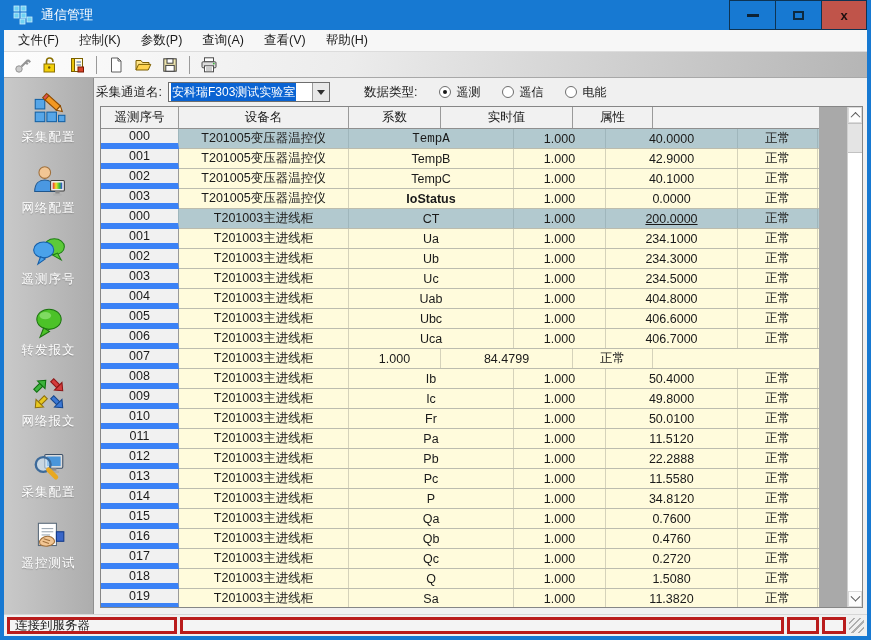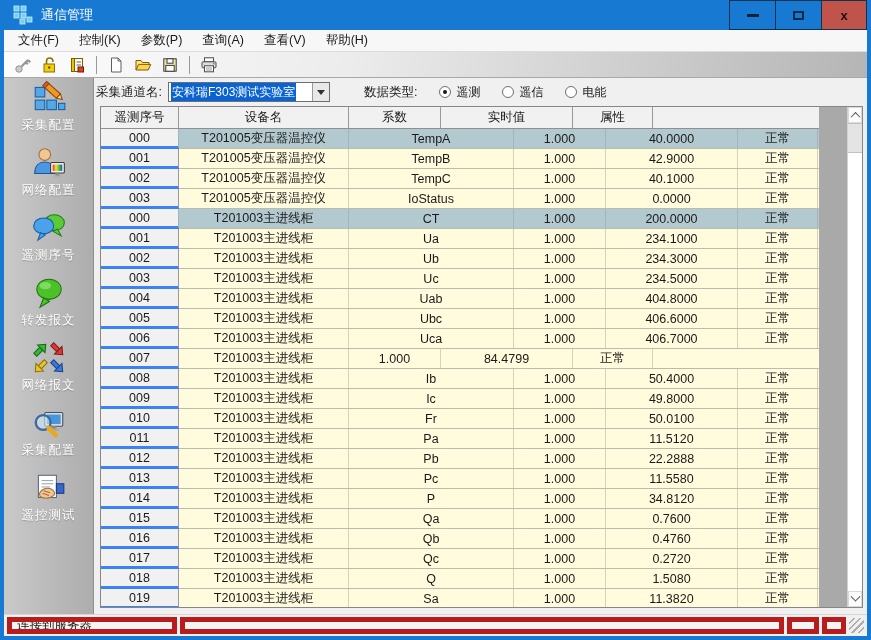--- a/index.html
+++ b/index.html
@@ -26,21 +26,21 @@
   .menu-item{padding:2px 10px;font-size:12.5px;}
   
   .toolbar{height:26px;flex:none;display:flex;align-items:center;padding-left:8px;gap:5px;
     background:linear-gradient(100deg,#fdfdfd 0%,#ececec 40%,#b5b5b5 100%);
     border-bottom:1px solid #a8a8a8;}
   .tool-btn{width:22px;height:22px;display:flex;align-items:center;justify-content:center;background:transparent;border:none;padding:0;}
   .tool-sep{width:1px;height:18px;background:#9a9a9a;margin:0 3px;}
   
   .main{flex:1;display:flex;min-height:0;}
   .sidebar{width:90px;flex:none;background:linear-gradient(to right,#c9c9c9,#adadad);
-    border-right:1px solid #8f8f8f;display:flex;flex-direction:column;align-items:center;padding-top:2px;gap:11px;}
+    border-right:1px solid #8f8f8f;display:flex;flex-direction:column;align-items:center;padding-top:14px;gap:17px;}
   .side-item{display:flex;flex-direction:column;align-items:center;width:100%;}
   .side-icon{width:36px;height:36px;}
   .side-label{color:#ffffff;font-size:12.5px;margin-top:1px;text-shadow:0 1px 1px rgba(60,60,60,.35);letter-spacing:1px;}
   .content{flex:1;display:flex;flex-direction:column;min-width:0;background:#f0f0f0;}
   
   .controls-bar{height:28px;flex:none;display:flex;align-items:center;padding-left:2px;}
   .ctrl-label{font-size:12.5px;}
   .combo{width:162px;height:20px;background:#fff;border:1px solid #6e6e6e;display:flex;margin-left:6px;align-items:stretch;}
   .combo-textwrap{flex:1;display:flex;align-items:center;padding-left:2px;overflow:hidden;white-space:nowrap;}
   .combo-sel{background:#0a63d2;color:#fff;font-size:12px;padding:1px 1px;}
@@ -52,32 +52,32 @@
   .radio-circle.sel::after{content:'';position:absolute;left:3px;top:3px;width:4px;height:4px;border-radius:50%;background:#181818;}
   
   .table-wrap{flex:1;margin:0 4px 6px 6px;border:1px solid #868686;background:#84cc16;display:flex;min-height:0;overflow:hidden;}
   .cols{width:718px;flex:none;display:flex;flex-direction:column;overflow:hidden;}
   .hrow{height:22px;flex:none;display:flex;background:#f1f1f1;border-bottom:1px solid #8f8f8f;}
   .hcell{display:flex;align-items:center;justify-content:center;font-size:12.5px;border-right:1px solid #9a9a9a;}
   .trow{height:20px;flex:none;display:flex;background:#fffbdc;border-bottom:1px solid #bcbcae;}
   .trow.hl{background:#b2c9cf;}
   .trow.hl .cell{border-right-color:#9fb6bc;}
   .cell{display:flex;align-items:center;justify-content:center;font-size:12.5px;border-right:1px solid #d5d2ba;overflow:hidden;white-space:nowrap;}
-  .cell.seq{background:#f1f1f1;border-right:1px solid #9a9a9a;border-bottom:3px solid #3b82f6;margin-bottom:-1px;height:20px;}
+  .cell.seq{background:#f1f1f1;border-right:1px solid #9a9a9a;border-bottom:6px solid #3b82f6;margin-bottom:-1px;height:20px;}
   .filler{flex:1;background:#a9a9a9;}
   .vscroll{width:15px;flex:none;display:flex;flex-direction:column;background:#fff;border-left:1px solid #cfcfcf;}
   .vs-btn{height:16px;flex:none;background:#fcfcfc;border:1px solid #dadada;display:flex;align-items:center;justify-content:center;}
   .vs-thumb{height:30px;flex:none;background:#e4e4e4;border:1px solid #c2c2c2;border-left:none;border-right:none;}
   .vs-track{flex:1;}
   .chev{width:7px;height:7px;border-left:1.5px solid #555;border-top:1.5px solid #555;flex:none;}
   .chev.up{transform:rotate(45deg) translate(1px,1px);}
   .chev.down{transform:rotate(225deg) translate(2px,2px);}
   
   .statusbar{height:22px;flex:none;background:#f0f0f0;border-top:1px solid #d6d6d6;display:flex;align-items:center;padding:2px 3px;gap:3px;}
-  .sb-panel{height:17px;border:5px solid #b91c1c;background:#f4f4f4;display:flex;align-items:center;padding:0 5px;font-size:12.5px;white-space:nowrap;overflow:hidden;}
+  .sb-panel{height:17px;border:3px solid #b91c1c;background:#f4f4f4;display:flex;align-items:center;padding:0 5px;font-size:12.5px;white-space:nowrap;overflow:hidden;}
   .sb-1{width:170px;flex:none;}
   .sb-2{flex:1;}
   .sb-3{width:32px;flex:none;}
   .sb-4{width:24px;flex:none;}
   .sb-grip{width:15px;height:15px;flex:none;background:
     repeating-linear-gradient(135deg,transparent 0 3px,#aeaeae 3px 4.5px);}
 </style>
 </head>
 <body>
 
@@ -319,21 +319,21 @@
               <div class="hcell" style="width: 78px;">遥测序号</div>
               <div class="hcell" style="width: 170px;">设备名</div>
               <div class="hcell" style="width: 92px;">系数</div>
               <div class="hcell" style="width: 132px;">实时值</div>
               <div class="hcell" style="width: 80px;">属性</div>
             </div>
           <div id="table-body" style="display:flex;flex-direction:column;overflow:hidden;flex:1;">
               <div class="trow hl">
                 <div class="cell seq" style="width: 78px;">000</div>
                 <div class="cell" style="width: 170px;">T201005变压器温控仪</div>
-                <div class="cell" style="width: 165px;">TempA</div>
+                <div class="cell" style="width: 165px; font-family: Liberation Mono, monospace;">TempA</div>
                 <div class="cell" style="width: 92px;">1.000</div>
                 <div class="cell" style="width: 132px;">40.0000</div>
                 <div class="cell" style="width: 80px;">正常</div>
               </div>
               <div class="trow">
                 <div class="cell seq" style="width: 78px;">001</div>
                 <div class="cell" style="width: 170px;">T201005变压器温控仪</div>
                 <div class="cell" style="width: 165px;">TempB</div>
                 <div class="cell" style="width: 92px;">1.000</div>
                 <div class="cell" style="width: 132px;">42.9000</div>
@@ -343,31 +343,31 @@
                 <div class="cell seq" style="width: 78px;">002</div>
                 <div class="cell" style="width: 170px;">T201005变压器温控仪</div>
                 <div class="cell" style="width: 165px;">TempC</div>
                 <div class="cell" style="width: 92px;">1.000</div>
                 <div class="cell" style="width: 132px;">40.1000</div>
                 <div class="cell" style="width: 80px;">正常</div>
               </div>
               <div class="trow">
                 <div class="cell seq" style="width: 78px;">003</div>
                 <div class="cell" style="width: 170px;">T201005变压器温控仪</div>
-                <div class="cell" style="width: 165px;">IoStatus</div>
+                <div class="cell" style="width: 165px; font-weight: bold;">IoStatus</div>
                 <div class="cell" style="width: 92px;">1.000</div>
                 <div class="cell" style="width: 132px;">0.0000</div>
                 <div class="cell" style="width: 80px;">正常</div>
               </div>
               <div class="trow hl">
                 <div class="cell seq" style="width: 78px;">000</div>
                 <div class="cell" style="width: 170px;">T201003主进线柜</div>
                 <div class="cell" style="width: 165px;">CT</div>
                 <div class="cell" style="width: 92px;">1.000</div>
-                <div class="cell" style="width: 132px;">200.0000</div>
+                <div class="cell" style="width: 132px; text-decoration: underline;">200.0000</div>
                 <div class="cell" style="width: 80px;">正常</div>
               </div>
               <div class="trow">
                 <div class="cell seq" style="width: 78px;">001</div>
                 <div class="cell" style="width: 170px;">T201003主进线柜</div>
                 <div class="cell" style="width: 165px;">Ua</div>
                 <div class="cell" style="width: 92px;">1.000</div>
                 <div class="cell" style="width: 132px;">234.1000</div>
                 <div class="cell" style="width: 80px;">正常</div>
               </div>

